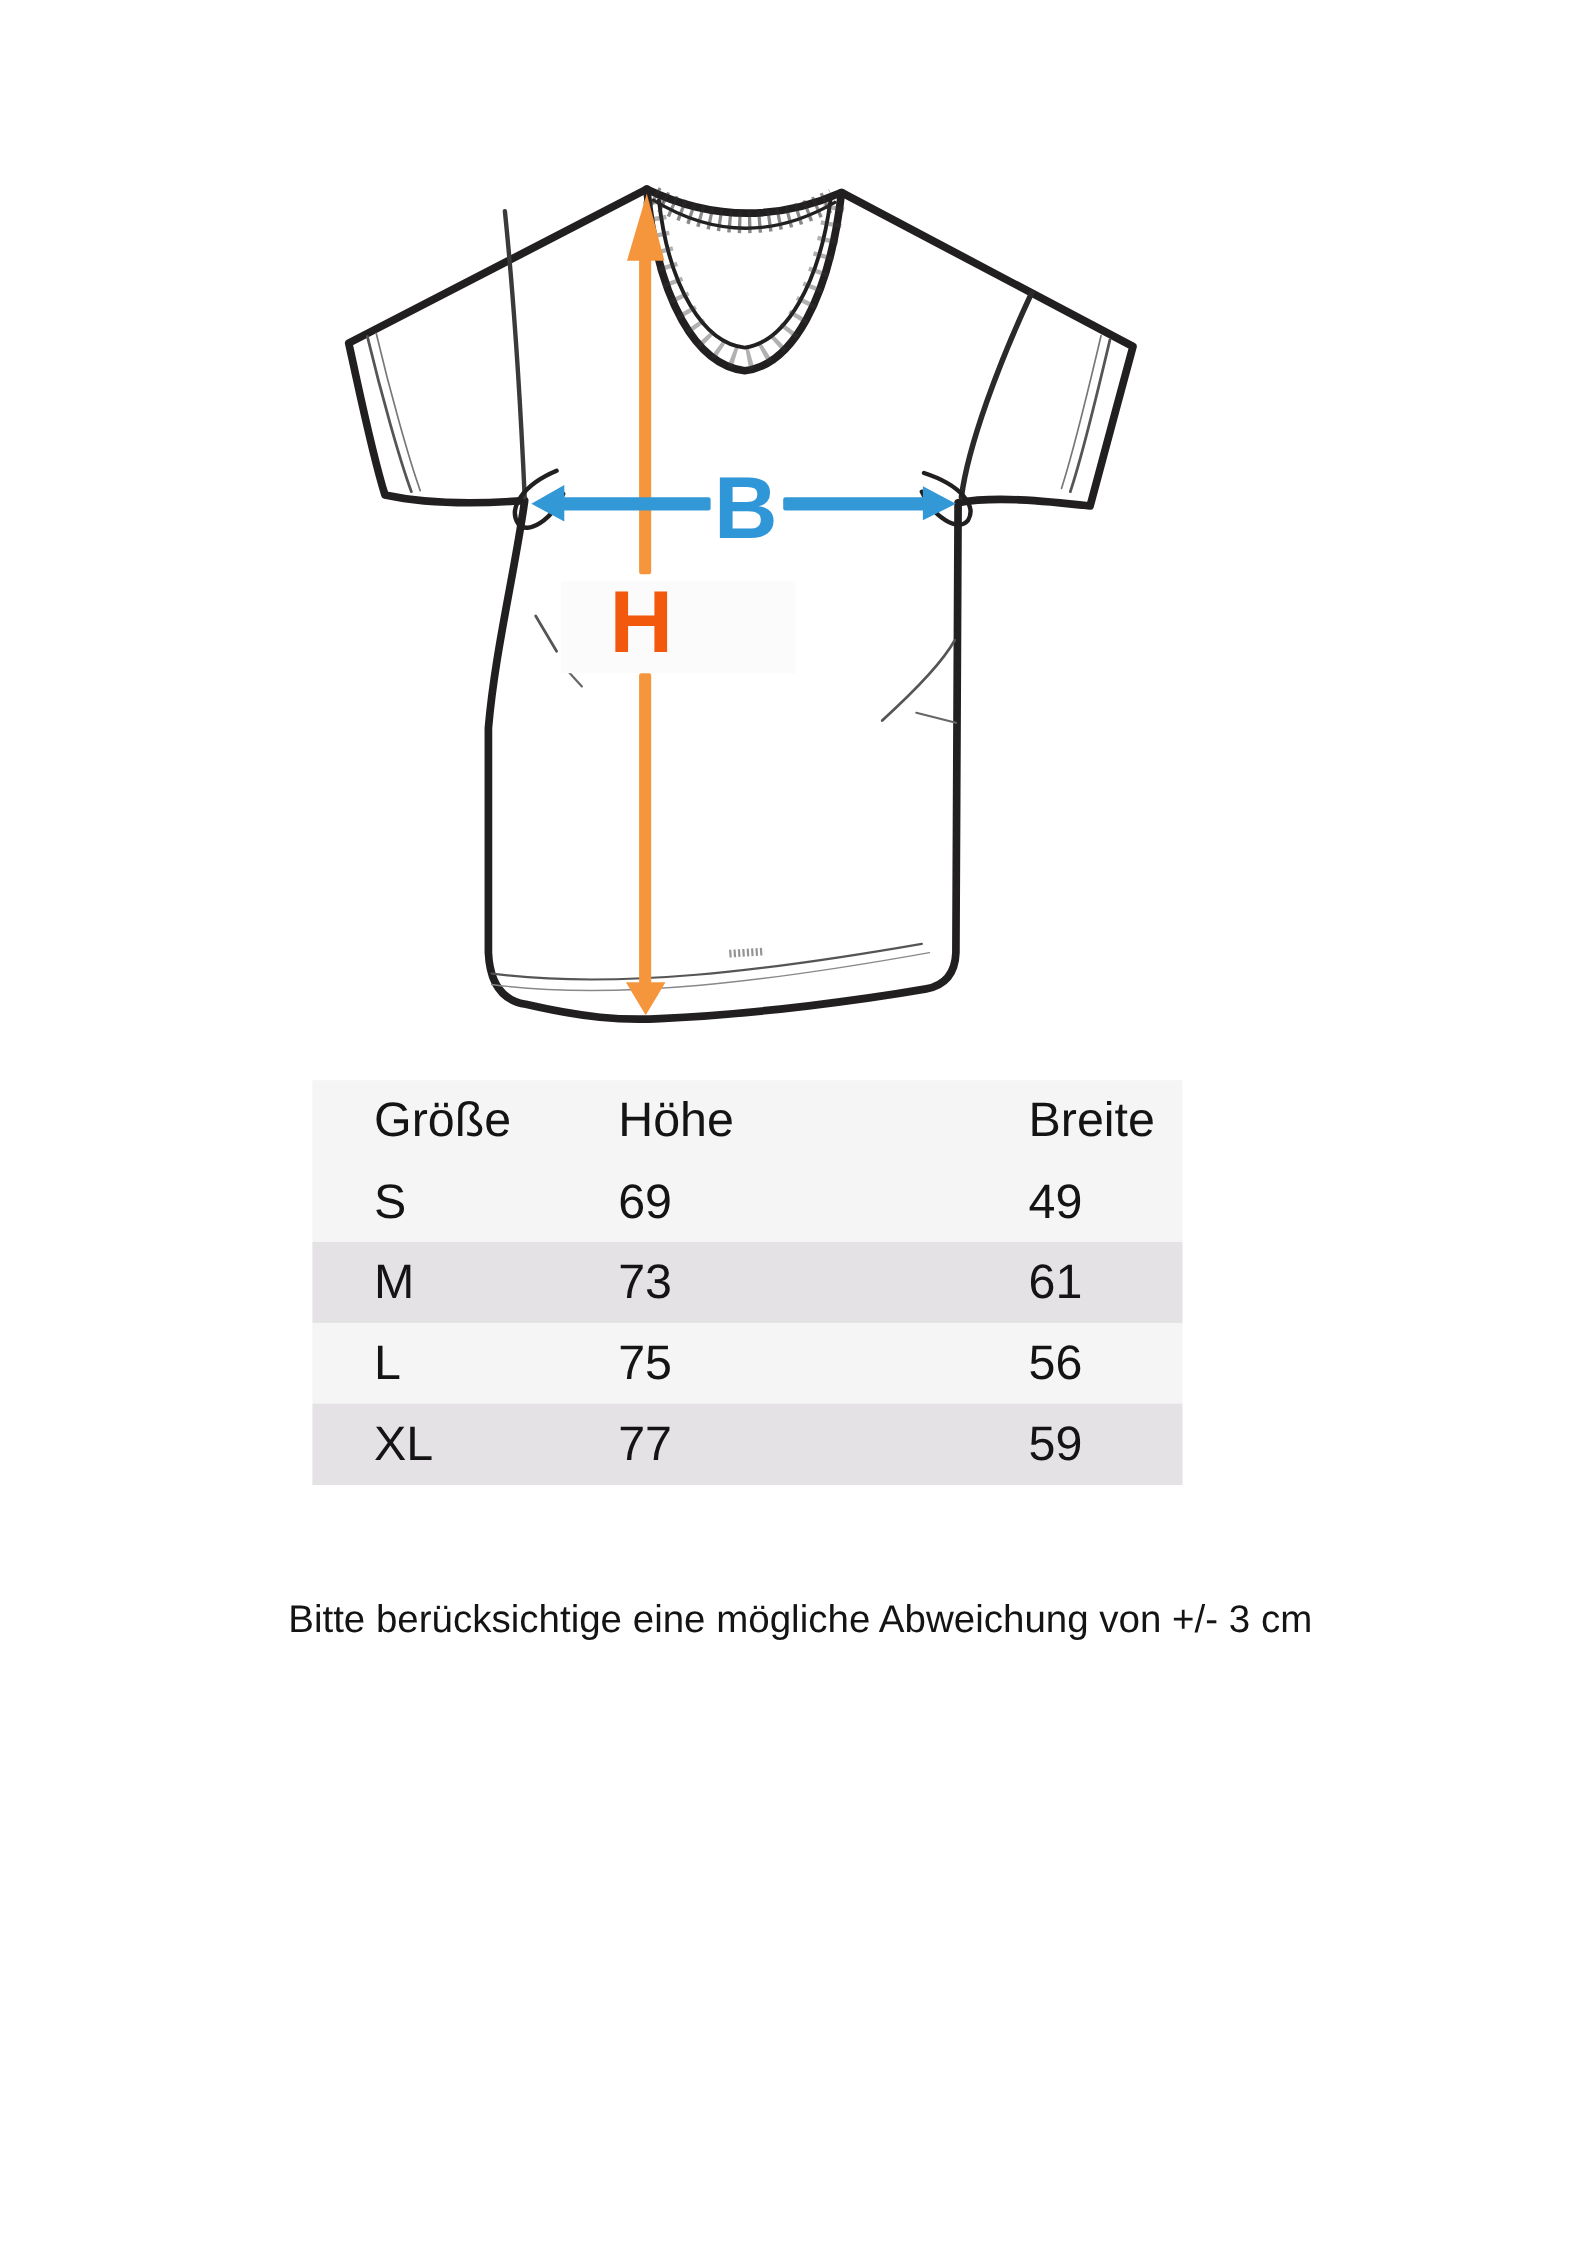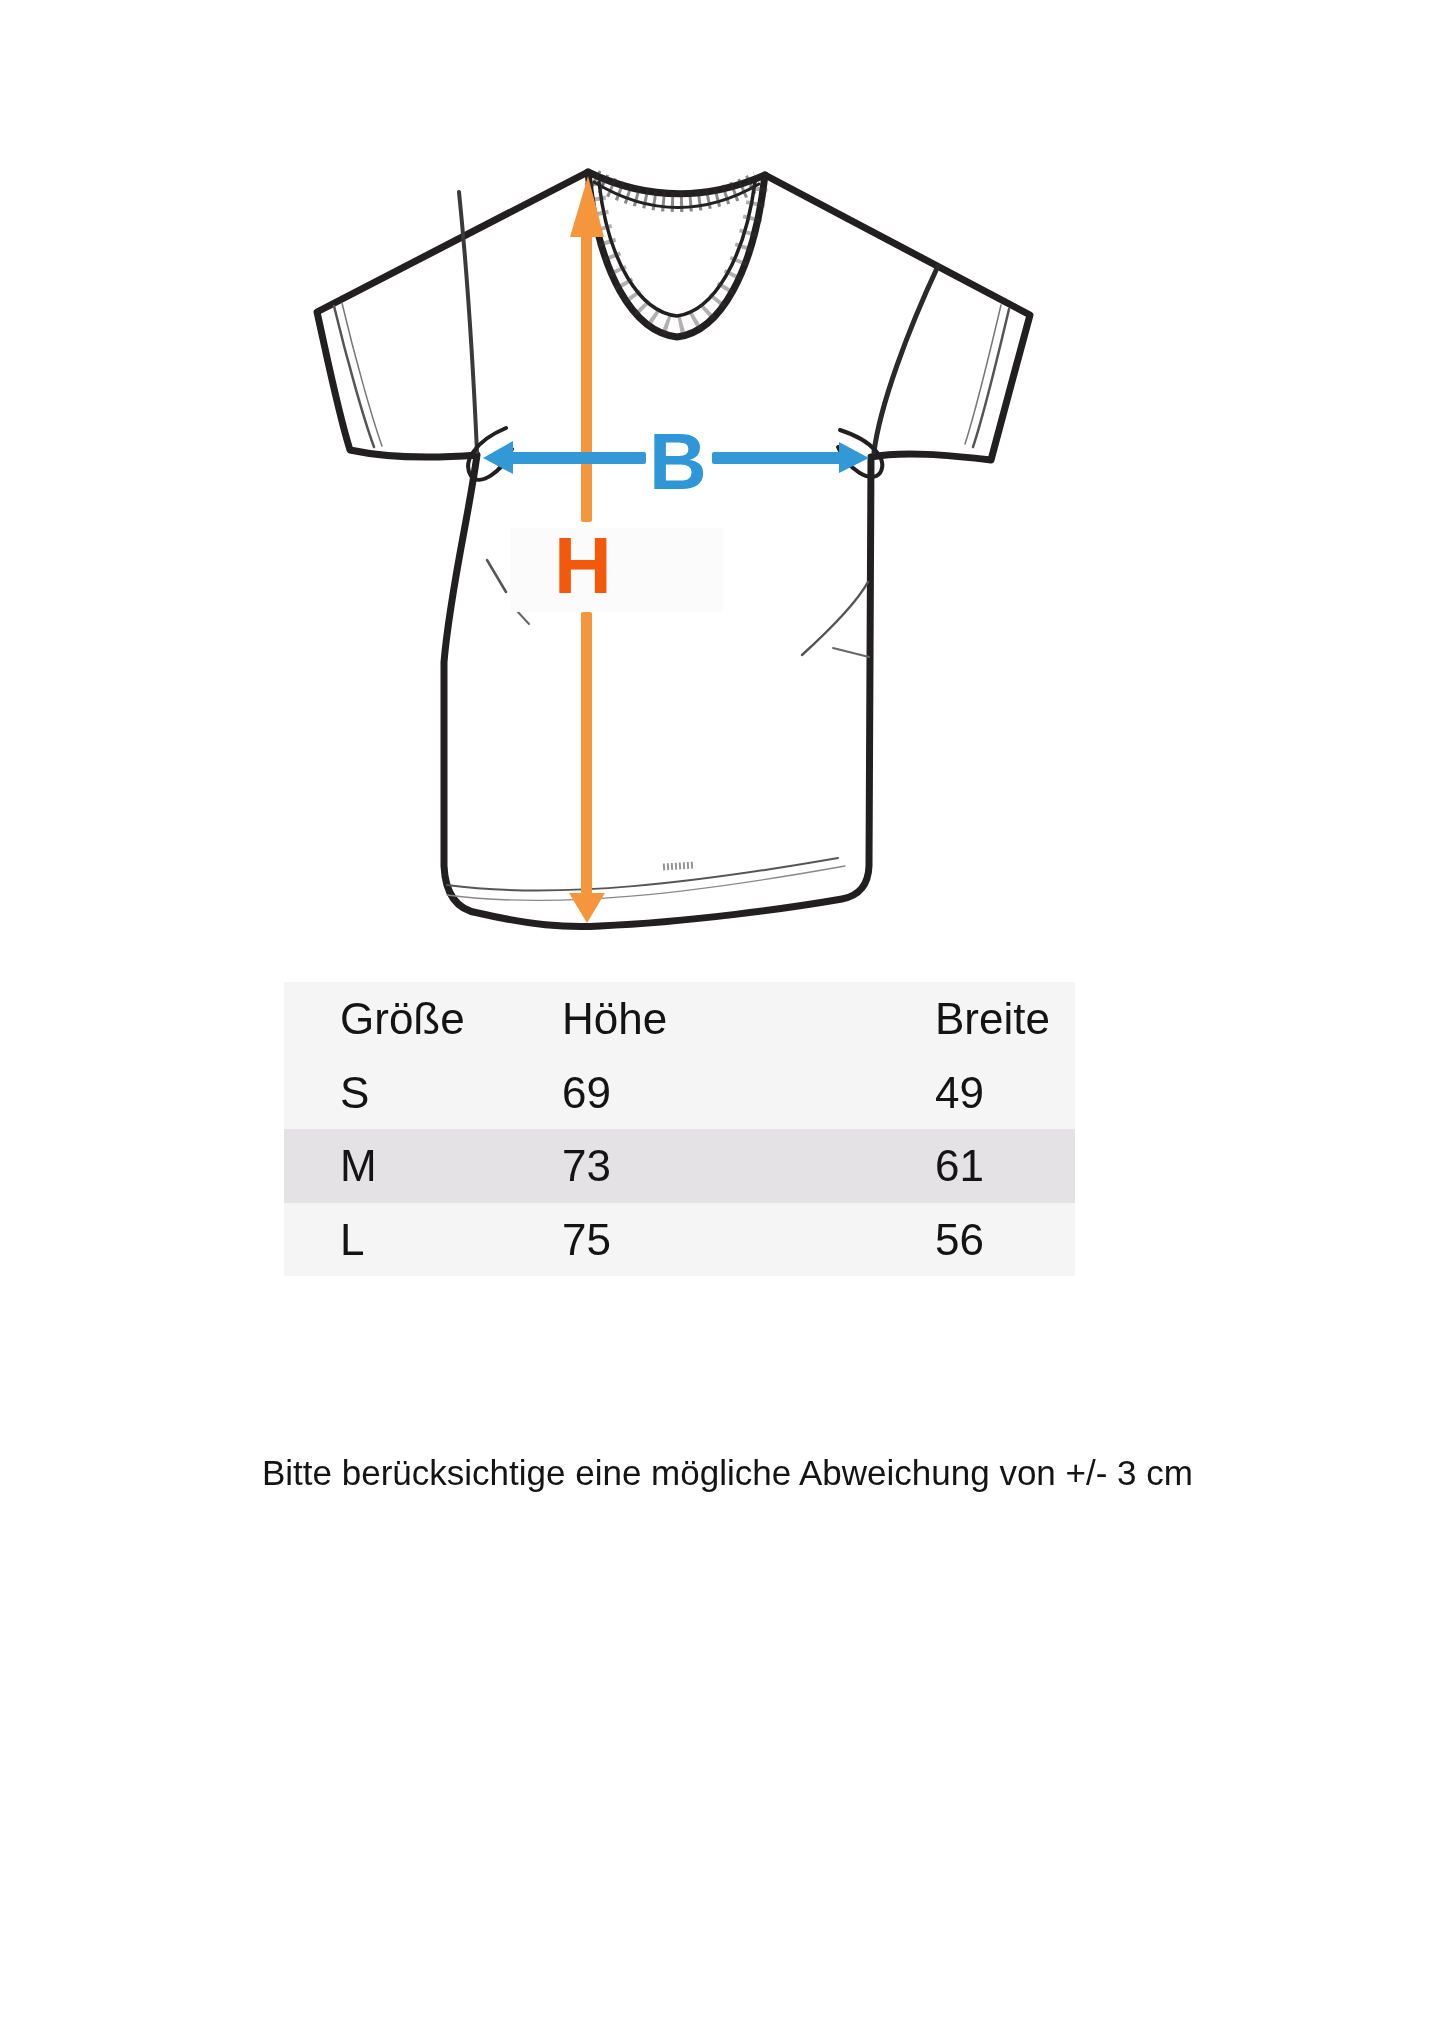--- a/index.html
+++ b/index.html
@@ -116,15 +116,20 @@
   <div class="t-row dark">
     <span class="t-cell c1">M</span>
     <span class="t-cell c2">73</span>
     <span class="t-cell c3">61</span>
   </div>
   <div class="t-row light">
     <span class="t-cell c1">L</span>
     <span class="t-cell c2">75</span>
     <span class="t-cell c3">56</span>
   </div>
+  <div class="t-row dark">
+    <span class="t-cell c1">XL</span>
+    <span class="t-cell c2">77</span>
+    <span class="t-cell c3">59</span>
+  </div>
 </div>
 
 <div class="note">Bitte berücksichtige eine mögliche Abweichung von +/- 3 cm</div>
 
 </body></html>

